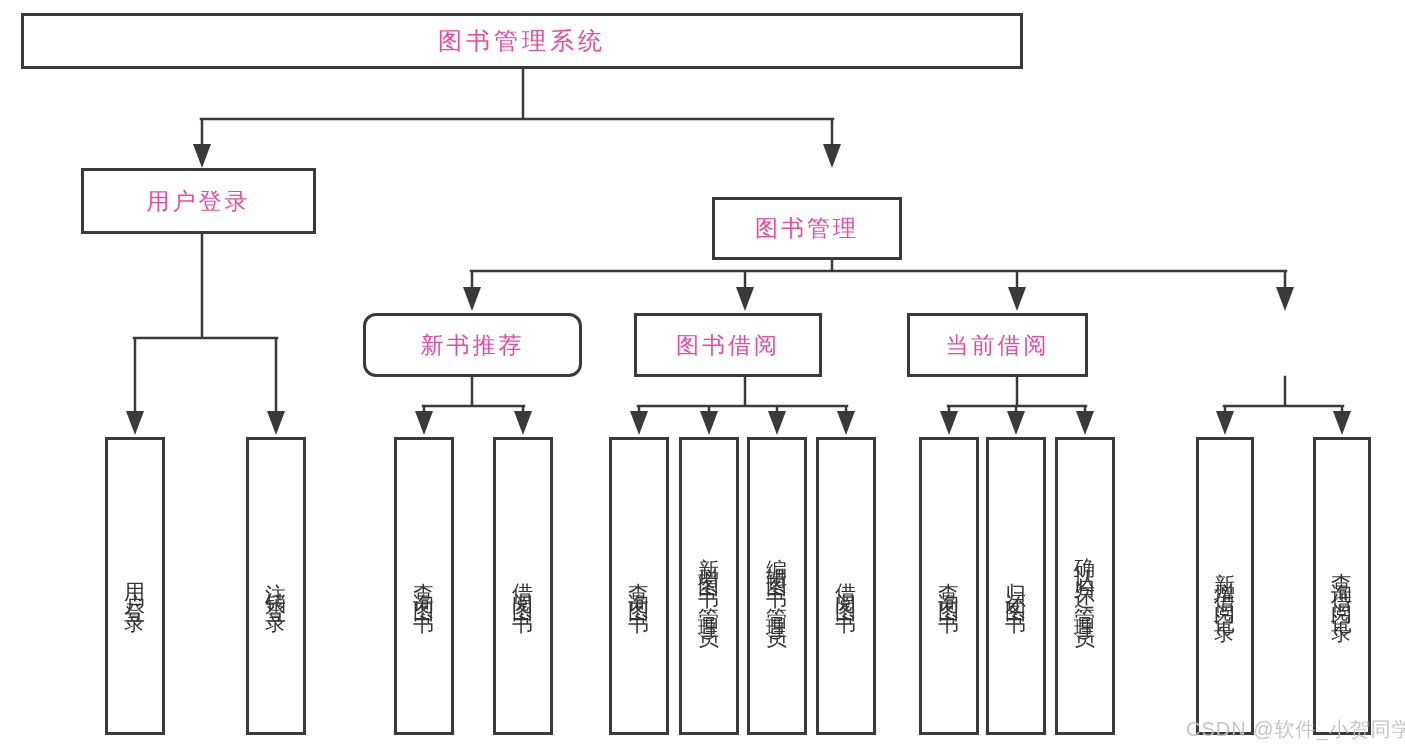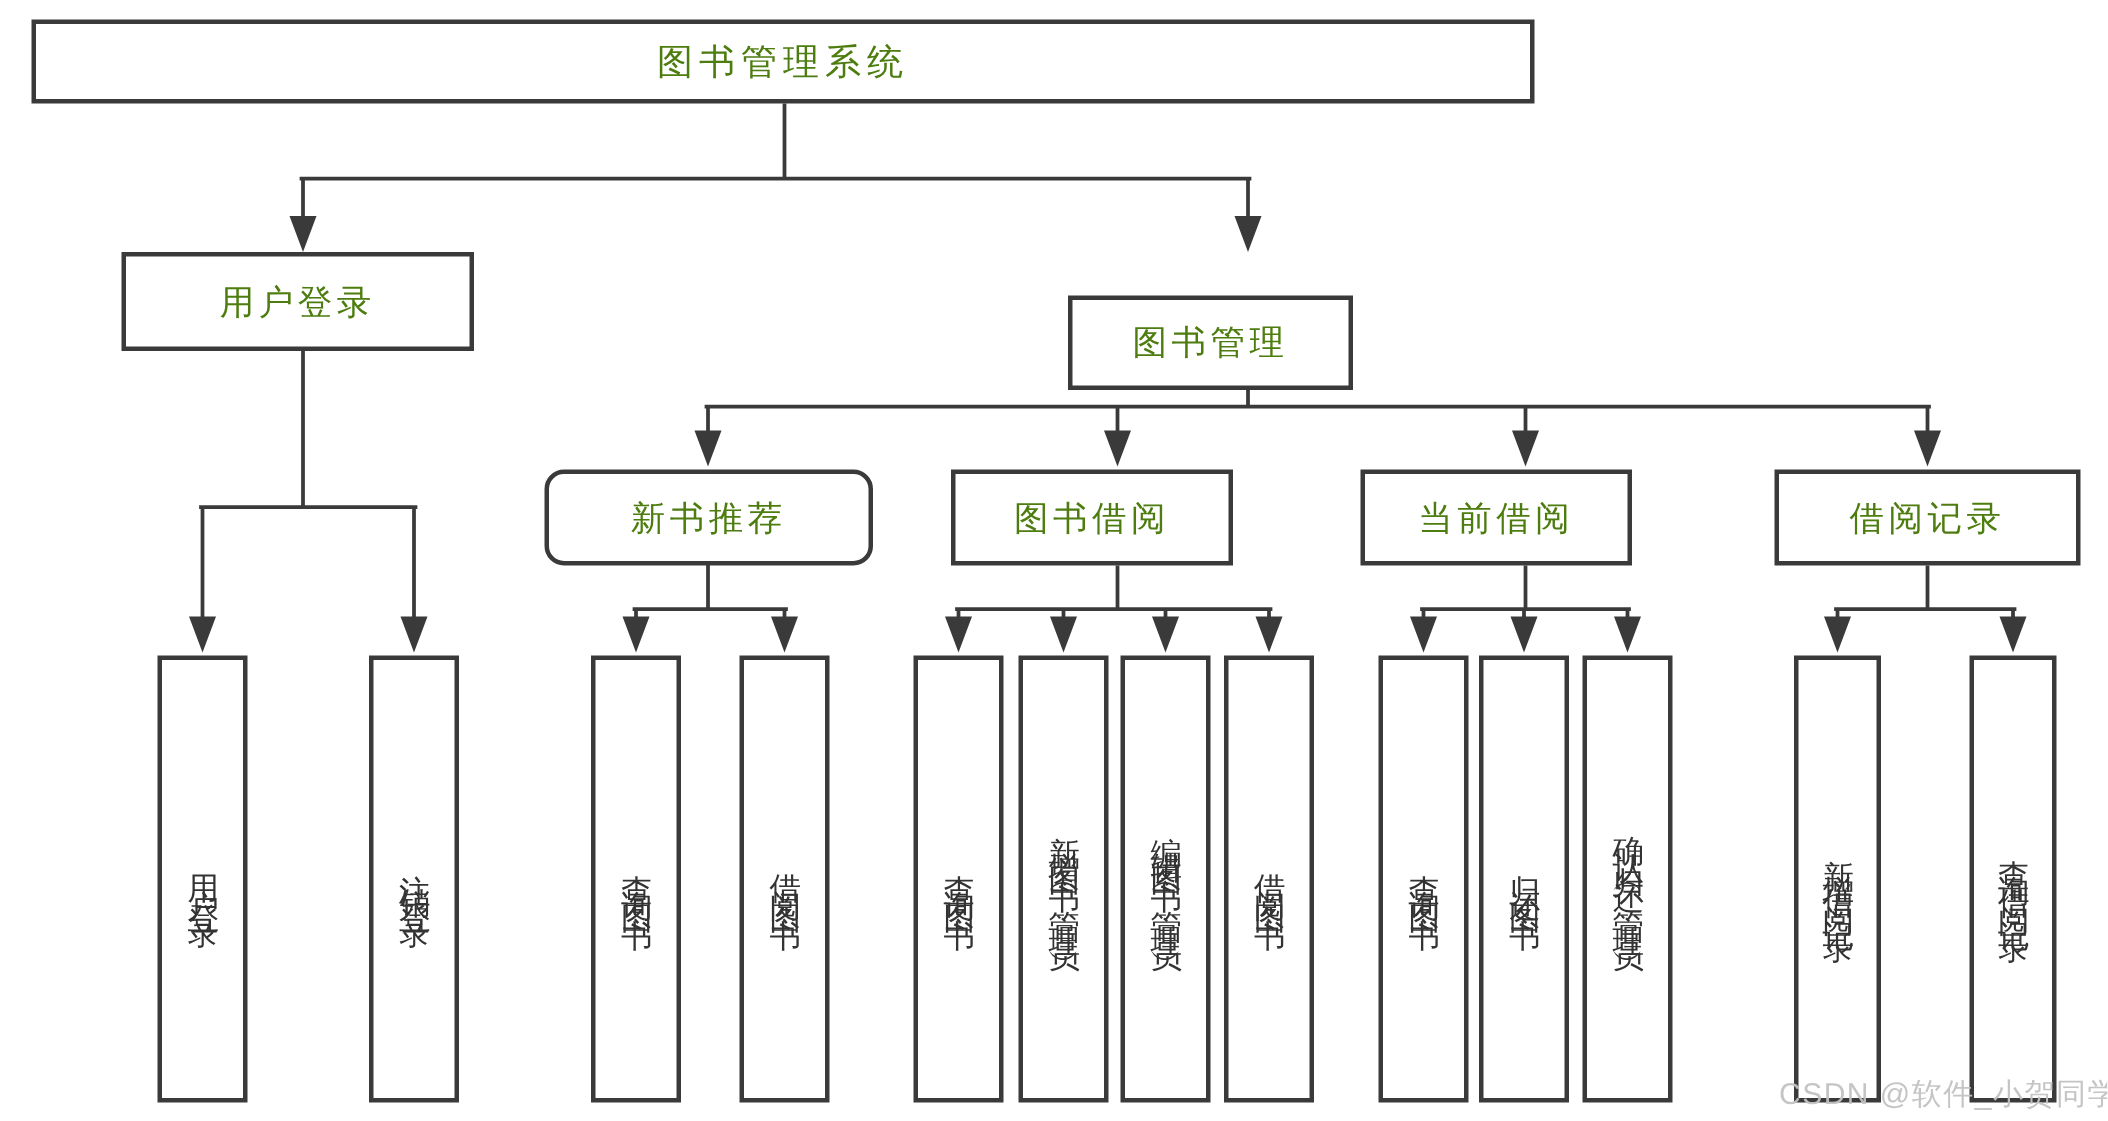--- a/index.html
+++ b/index.html
@@ -22,21 +22,21 @@
     border: 3px solid #3a3a3a;
     background: #ffffff;
     display: flex;
     align-items: center;
     justify-content: center;
     color: #333333;
   }
   .hlabel {
     font-size: 23px;
     letter-spacing: 3px;
-    color: #4d7c0f;
+    color: #ec4899;
     white-space: nowrap;
   }
   .root .hlabel {
     font-size: 24px;
     letter-spacing: 4px;
   }
   .leaf {
     top: 437px;
     height: 298px;
     width: 60px;
@@ -135,23 +135,20 @@
 
   <div class="node" style="left:363px; top:313px; width:219px; height:64px;border-radius:13px;">
     <span class="hlabel">新书推荐</span>
   </div>
   <div class="node" style="left:634px; top:313px; width:188px; height:64px;">
     <span class="hlabel">图书借阅</span>
   </div>
   <div class="node" style="left:907px; top:313px; width:181px; height:64px;">
     <span class="hlabel">当前借阅</span>
   </div>
-  <div class="node" style="left:1183px; top:313px; width:204px; height:64px;">
-    <span class="hlabel">借阅记录</span>
-  </div>
 
   <div class="node leaf" style="left:105px;">
     <span class="vlabel">用户登录</span>
   </div>
   <div class="node leaf" style="left:246px;">
     <span class="vlabel">注销登录</span>
   </div>
 
   <div class="node leaf" style="left:394px;">
     <span class="vlabel">查询图书</span>

